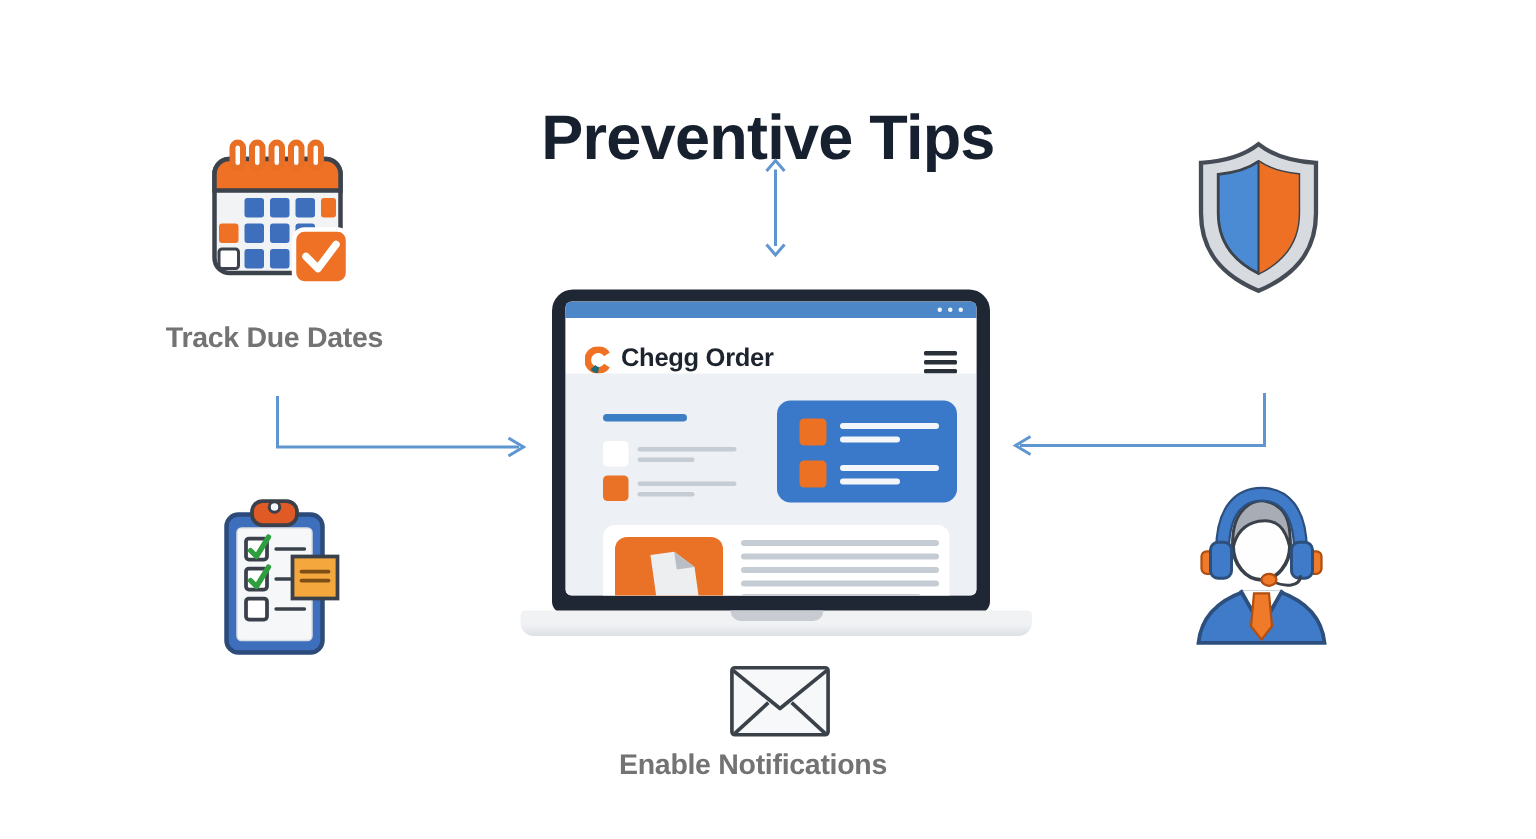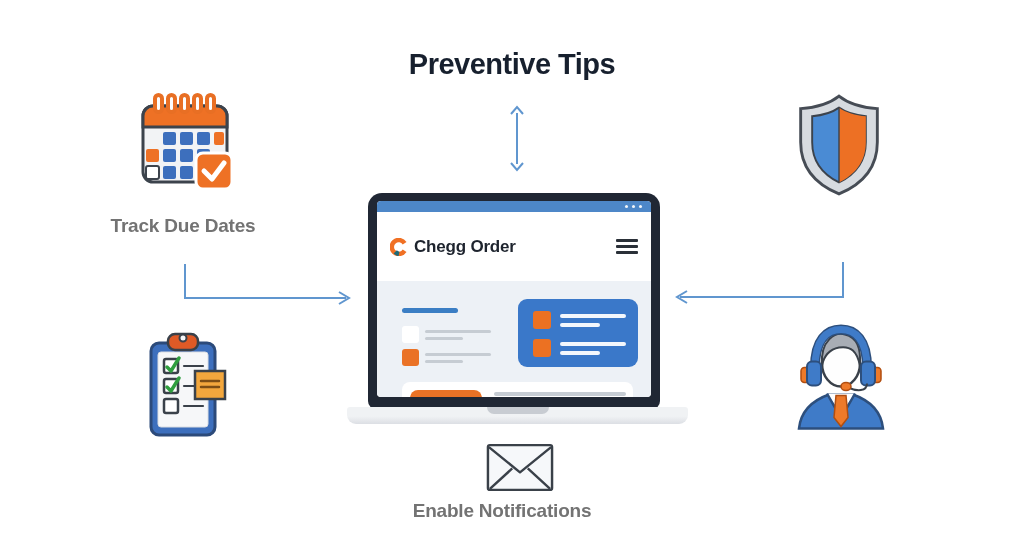--- a/index.html
+++ b/index.html
@@ -1,22 +1,22 @@
 <!DOCTYPE html>
 <html><head>
 <meta charset="utf-8">
 <style>
   html,body{margin:0;padding:0;background:#fff;}
   .canvas{
     position:relative;width:1024px;height:559px;background:#ffffff;overflow:hidden;
     font-family:"Liberation Sans",sans-serif;
   }
   .page-title{
-    position:absolute;left:0;right:0;top:48px;text-align:center;
-    font-size:29px;font-weight:700;color:#17202e;letter-spacing:-0.5px;margin:0;
+    position:absolute;left:0;right:0;top:68px;text-align:center;
+    font-size:42px;font-weight:700;color:#17202e;letter-spacing:-0.5px;margin:0;
   }
   .overlay{position:absolute;left:0;top:0;width:1024px;height:559px;pointer-events:none;}
   .node{position:absolute;}
   .node-label{
     position:absolute;width:220px;text-align:center;font-size:19px;font-weight:700;
     color:#737373;white-space:nowrap;letter-spacing:-0.2px;
   }
   
   .laptop-bezel{
     position:absolute;left:368px;top:193px;width:292px;height:216px;
@@ -26,22 +26,22 @@
   .laptop-screen{
     width:100%;height:100%;background:#ffffff;border-radius:4px;overflow:hidden;
     display:flex;flex-direction:column;
   }
   .titlebar{
     height:11px;background:#4d87c8;display:flex;align-items:center;
     justify-content:flex-end;padding-right:9px;gap:4px;flex:none;
   }
   .tb-dot{width:3px;height:3px;border-radius:50%;background:#f2f5f9;}
   .appheader{
-    height:37px;background:#ffffff;display:flex;align-items:center;
-    padding:16px 13px;flex:none;
+    height:37px;background:#ffffff;display:flex;align-items:flex-end;
+    padding:0 13px;flex:none;
   }
   .app-name{font-size:17px;font-weight:700;color:#1e242e;margin-left:6px;letter-spacing:-0.2px;flex:1;}
   .hamburger{width:22px;display:flex;flex-direction:column;gap:3.5px;}
   .hamburger span{display:block;height:2.6px;background:#2a3038;border-radius:1px;}
   .screen-body{flex:1;background:#edf1f6;position:relative;}
   .blk{position:absolute;border-radius:3px;}
   .gline{position:absolute;height:3px;border-radius:2px;background:#c6ccd3;}
   .bluecard{position:absolute;left:141px;top:18px;width:120px;height:68px;background:#3a78c9;border-radius:9px;}
   .bluecard .osq{position:absolute;width:18px;height:18px;border-radius:3px;background:#ec7122;}
   .bluecard .wline{position:absolute;height:4px;border-radius:2px;background:#f3f7fc;}

